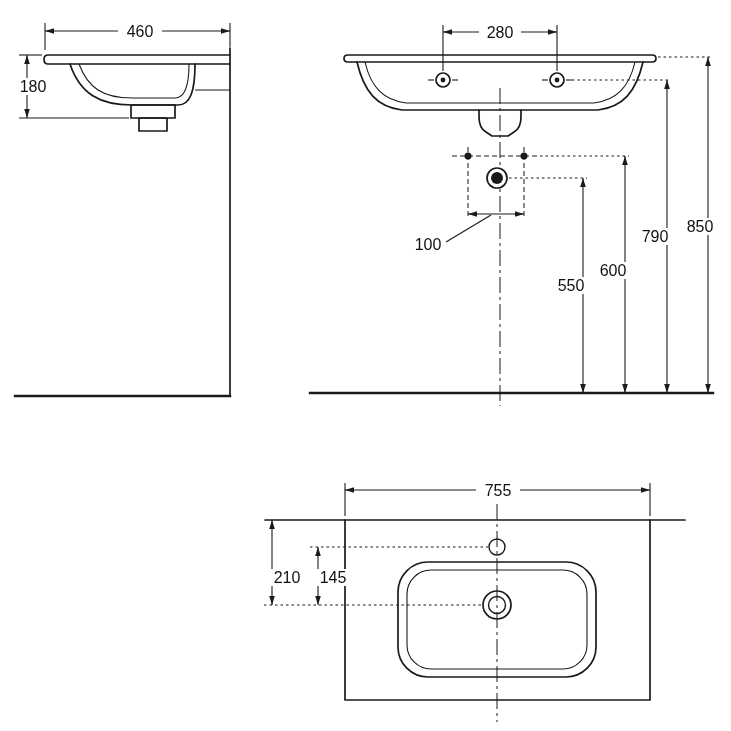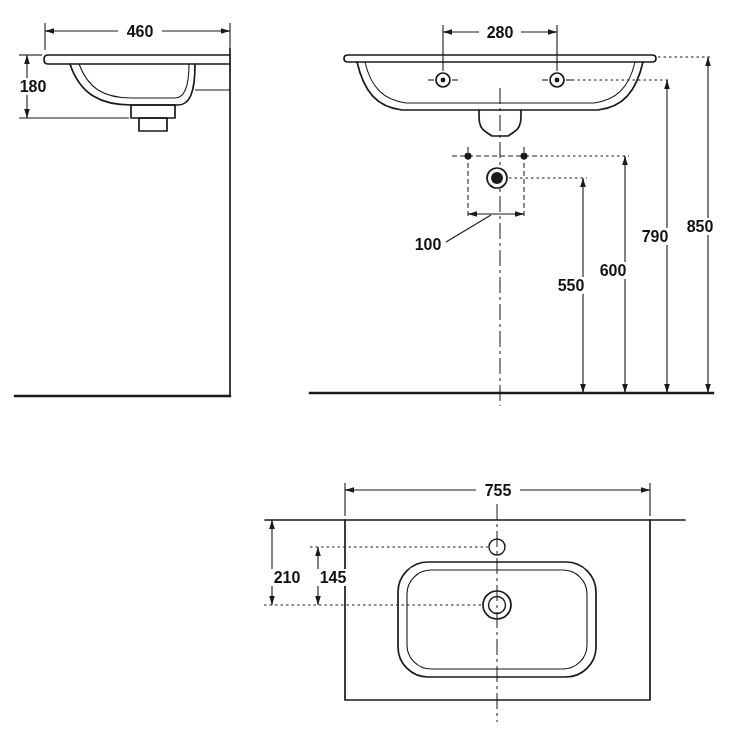--- a/index.html
+++ b/index.html
@@ -1,16 +1,16 @@
 <!DOCTYPE html>
 <html><head>
 <meta charset="utf-8">
 <style>
   html,body{margin:0;padding:0;background:#ffffff;}
-  .stage{position:relative;width:731px;height:731px;background:#ffffff;overflow:hidden;font-weight:bold;}
+  .stage{position:relative;width:731px;height:731px;background:#ffffff;overflow:hidden;}
   svg{display:block;}
   .obj{stroke:#1a1a1a;stroke-width:1.7;fill:none;stroke-linecap:round;stroke-linejoin:round;}
   .objw{stroke:#1a1a1a;stroke-width:1.7;fill:#ffffff;}
   .obj2{stroke:#1a1a1a;stroke-width:1.4;fill:none;}
   .thin{stroke:#1a1a1a;stroke-width:1.1;fill:none;}
   .floor{stroke:#1a1a1a;stroke-width:2.4;fill:none;stroke-linecap:square;}
   .dim{stroke:#1a1a1a;stroke-width:1.1;fill:none;}
   .dash{stroke:#1a1a1a;stroke-width:1;stroke-dasharray:5 3;fill:none;}
   .dot{stroke:#1a1a1a;stroke-width:1;stroke-dasharray:2.5 3;fill:none;}
   .cl{stroke:#1a1a1a;stroke-width:1;stroke-dasharray:16 4 3 4;fill:none;}

